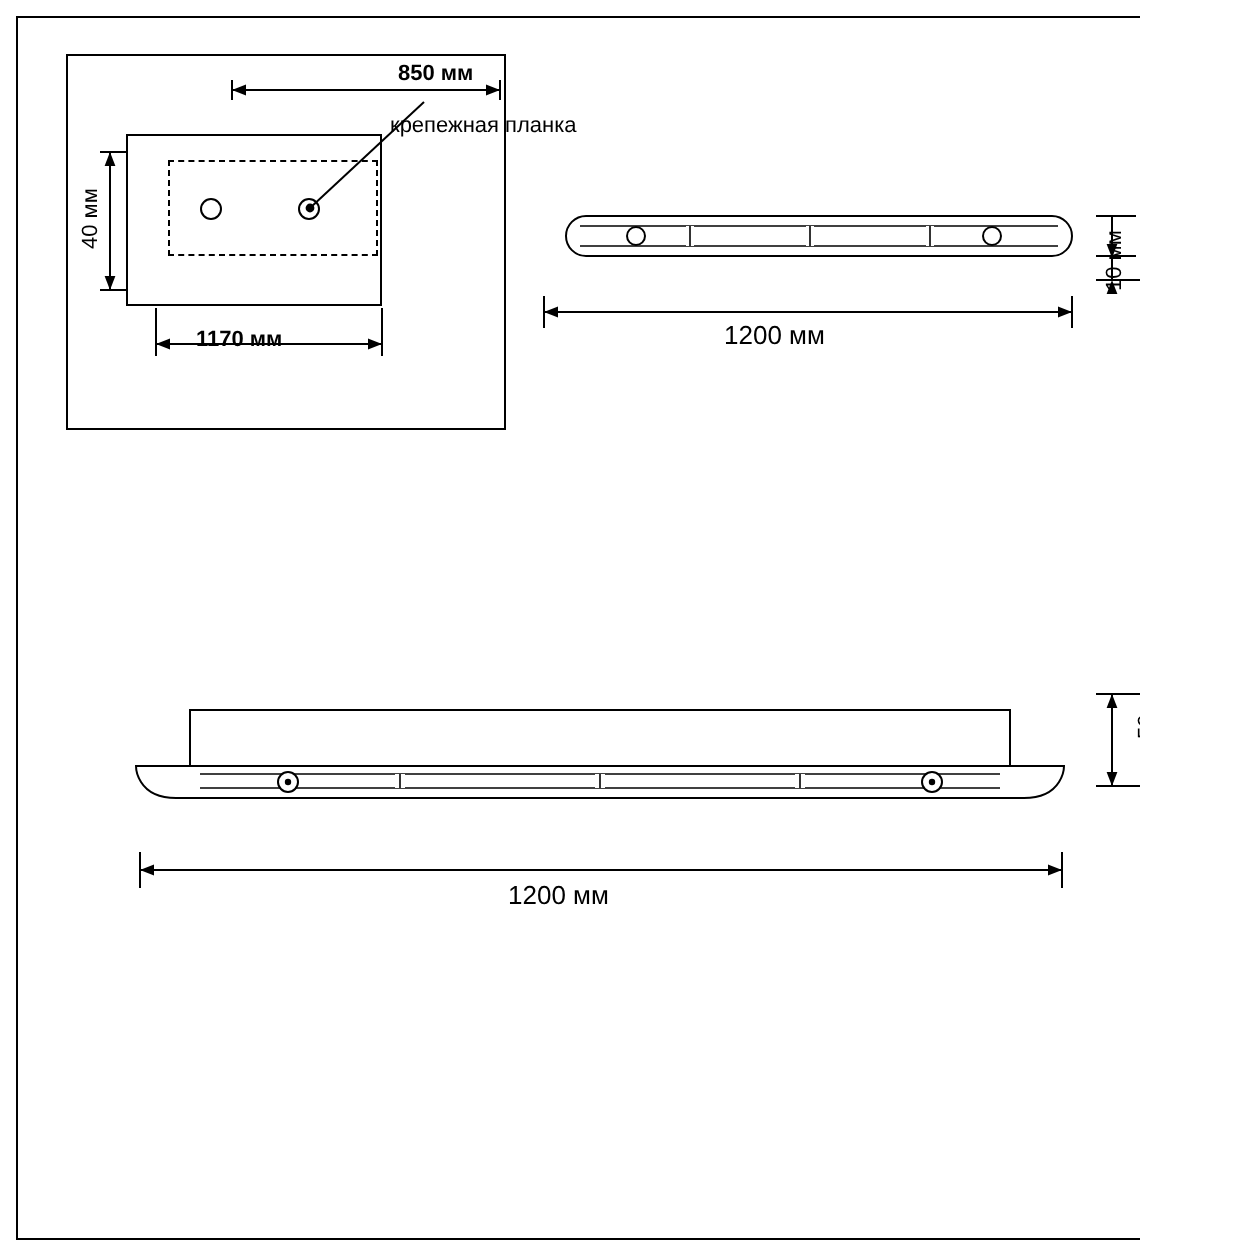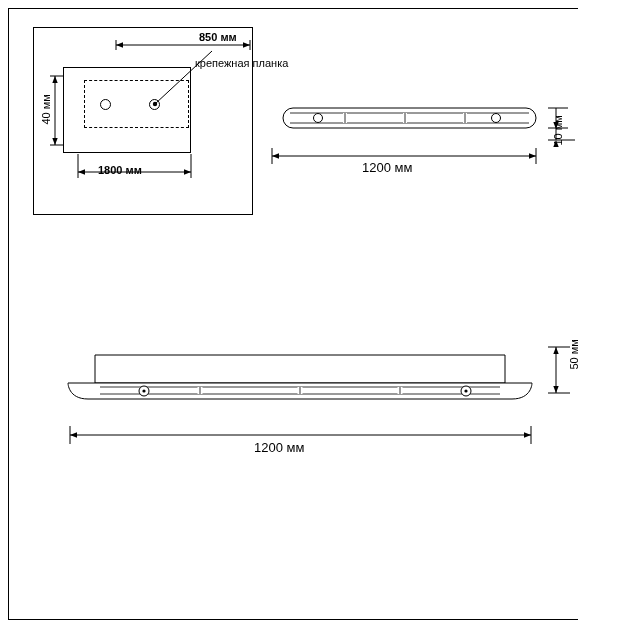--- a/index.html
+++ b/index.html
@@ -9,21 +9,20 @@
   }
   body {
     font-family: "Liberation Sans", sans-serif;
   }
   #sheet {
     position: relative;
     width: 570px;
     height: 630px;
     background: #ffffff;
     overflow: hidden;
-    padding-left: 8px;
   }
   .frame {
     position: absolute;
     left: 8px;
     top: 8px;
     width: 612px;
     height: 612px;
     border: 1px solid #000;
     box-sizing: border-box;
   }
@@ -166,21 +165,21 @@
     <line x1="70" y1="426" x2="70" y2="444" stroke="#000" stroke-width="1"></line>
     <line x1="531" y1="426" x2="531" y2="444" stroke="#000" stroke-width="1"></line>
   </svg>
 
   <div class="label bold" style="left:199px; top:31px;">850 мм</div>
 
   <div class="label" style="left:195px; top:57px; text-align:center;">
     <span>крепежная планка</span>
   </div>
 
-  <div class="label bold" style="left:98px; top:164px;">1800 мм</div>
+  <div class="label bold" style="left:98px; top:164px;">1170 мм</div>
 
   <div class="label vert" style="left:24px; top:103px; width:44px; text-align:center;">40 мм</div>
 
   <div class="label big" style="left:362px; top:161px;">1200 мм</div>
 
   <div class="label vert" style="left:538px; top:124px; width:40px; text-align:center;">10 мм</div>
 
   <div class="label vert" style="left:573px; top:125px; width:40px; text-align:center;">70 мм</div>
 
   <div class="label vert" style="left:554px; top:348px; width:40px; text-align:center;">50 мм</div>

